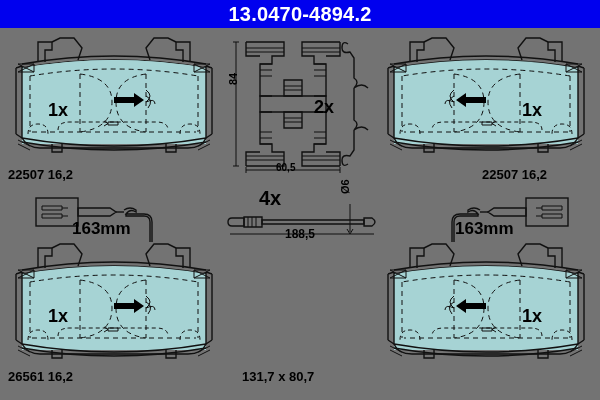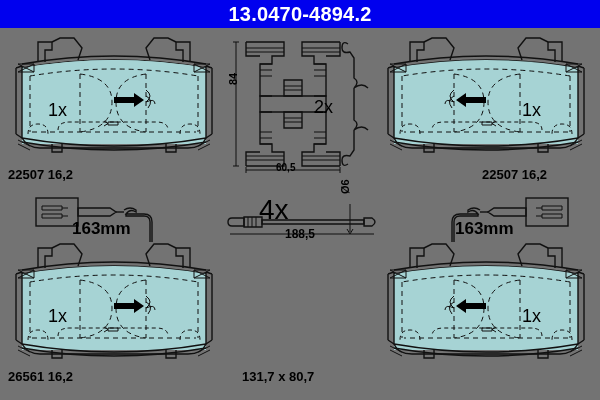--- a/index.html
+++ b/index.html
@@ -38,21 +38,21 @@
     font-size:17px; font-weight:bold; color:#000;
     white-space:nowrap; line-height:1;
   }
   .wirelabel {
     position:absolute;
     font-size:17px; font-weight:bold; color:#000;
     white-space:nowrap; line-height:1;
   }
   .qtybig {
     position:absolute;
-    font-size:18px; font-weight:normal; color:#000;
+    font-size:18px; font-weight:bold; color:#000;
     white-space:nowrap; line-height:1;
   }
   svg { display:block; overflow:visible; }
   .pad-fill { fill:#a6d3d4; }
   .plate-fill { fill:#ffffff; }
   .ln { fill:none; stroke:#111; stroke-width:1.4; }
   .ln-thin { fill:none; stroke:#111; stroke-width:1; }
   .dash { fill:none; stroke:#111; stroke-width:1; stroke-dasharray:5 4; }
   .dash-s { fill:none; stroke:#111; stroke-width:1; stroke-dasharray:4 3; }
   .blk { fill:#000; }
@@ -250,21 +250,21 @@
       <g>
         <path class="ln-thin" d="M128 8 L128 36"></path>
         <path class="ln-thin" d="M125 33 L128 38 L131 33"></path>
       </g>
 
       <g>
         <path class="ln-thin" d="M8 38 L152 38"></path>
       </g>
     </svg>
   </div>
-  <div class="qtybig" style="left:259px; top:196px; font-size:28px;">4x</div>
+  <div class="qtybig" style="left:259px; top:188px; font-size:20px;">4x</div>
   <div class="dimlabel" style="left:340px; top:194px; font-size:11px; transform:rotate(-90deg); transform-origin:left top;">Ø6</div>
   <div class="dimlabel" style="left:285px; top:228px; font-size:12px;">188,5</div>
 
   <div class="cell" style="left:420px; top:196px;">
     <svg width="150" height="46" viewBox="0 0 150 46" style="transform:scaleX(-1);">
       <g>
         <rect class="plate-fill ln" x="2" y="2" width="42" height="28"></rect>
         <path class="ln-thin" d="M8 10 L28 10 L28 14 L8 14 Z"></path>
         <path class="ln-thin" d="M8 18 L28 18 L28 22 L8 22 Z"></path>
         <path class="ln-thin" d="M28 12 L34 12 M28 20 L34 20"></path>

